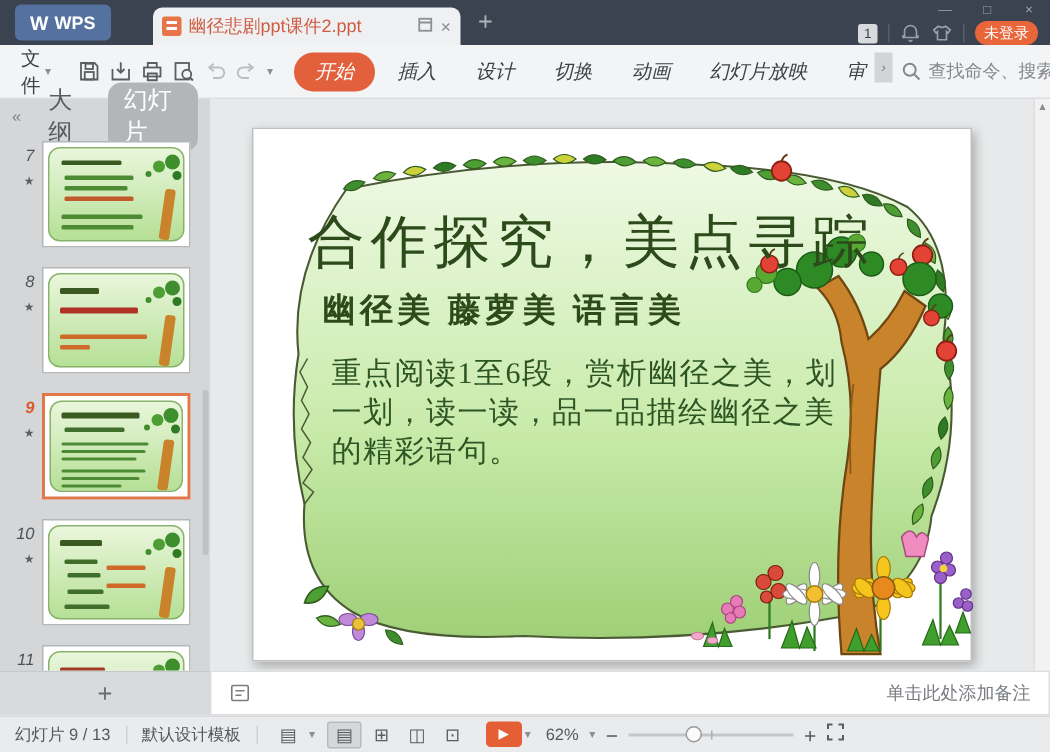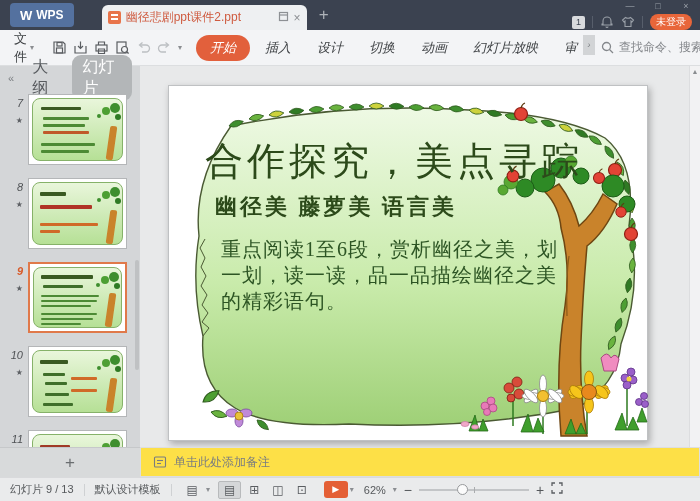--- a/index.html
+++ b/index.html
@@ -76,21 +76,21 @@
   .slide-text { position:absolute; font-family:"Liberation Serif","DejaVu Serif",serif; color:#2c4a1a; cursor:text; }
   .s-title { left:36px; top:50px; font-size:38px; letter-spacing:4px; white-space:nowrap; }
   .s-sub { left:46px; top:106px; font-size:22px; letter-spacing:3px; font-weight:bold; white-space:nowrap; }
   .s-para1 { left:32px; top:150px; width:352px; font-size:20px; line-height:26px; letter-spacing:1px; color:#2d5524;margin-left:20px; }
   .s-para2 { left:36px; top:230px; width:306px; font-size:19px; line-height:26px; letter-spacing:1px; color:#2d5524; }
 
   
   .bottom-band { height:30px; display:flex; }
   .add-strip { width:140px; flex:none; background:#d8dadb; border-top:1px solid #c6c8ca; display:flex; align-items:center; justify-content:center; }
   .add-slide { font-size:17px; color:#6a6d70; cursor:pointer; }
-  .notes-bar { flex:1; background:#fde047; border:1px solid #dddedf; display:flex; align-items:center; gap:7px; padding:0 12px; }
+  .notes-bar { flex:1; background:#ffffff; border:1px solid #dddedf; display:flex; align-items:center; gap:7px; padding:0 12px;justify-content:space-between; }
   .notes-text { color:#797c80; font-size:12px; cursor:text; }
 
   
   .statusbar { height:24px; background:#eaebec; border-top:1px solid #d9dadc; display:flex; align-items:center; padding:0 10px; position:relative; }
   .st-label { font-size:11px; color:#55585b; white-space:nowrap; }
   .st-sep { width:1px; height:12px; background:#cfd1d3; margin:0 10px; }
   .st-ico { font-size:12px; color:#5a5d61; padding:1px 5px; cursor:pointer; border-radius:2px; }
   .st-ico.active { background:#d5d7d9; border:1px solid #b8babc; }
   .play-btn { background:#e45f35; color:#fff; width:24px; height:17px; border-radius:3px; text-align:center; line-height:17px; font-size:9px; margin:0 2px 0 12px; cursor:pointer; }
   .zoom-ctrl { display:flex; align-items:center; gap:7px; margin-left:10px; }

